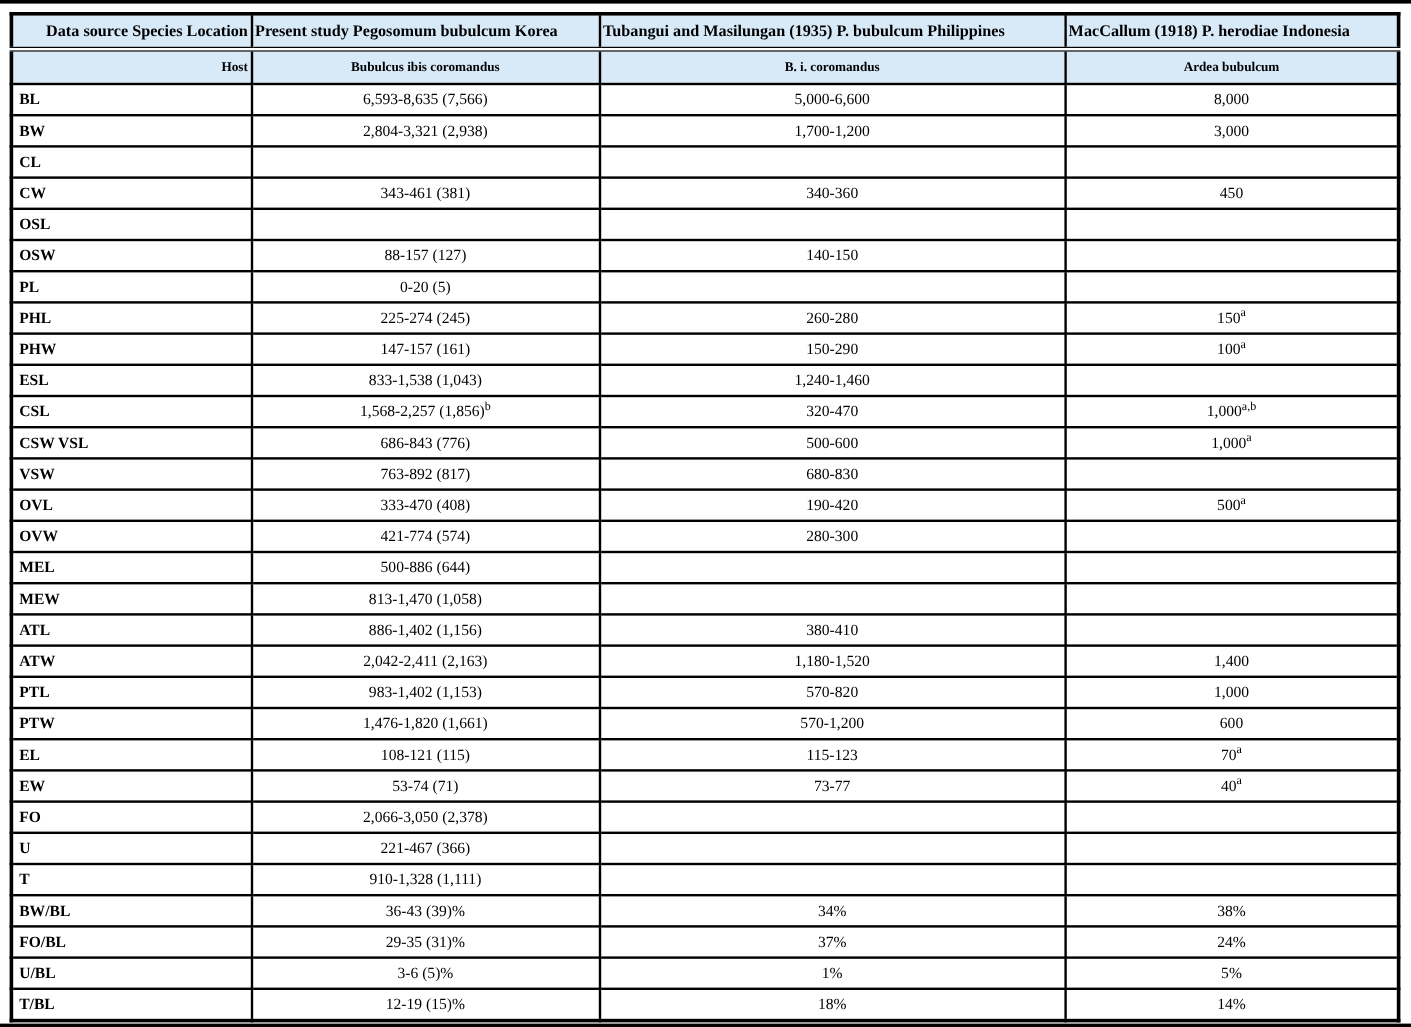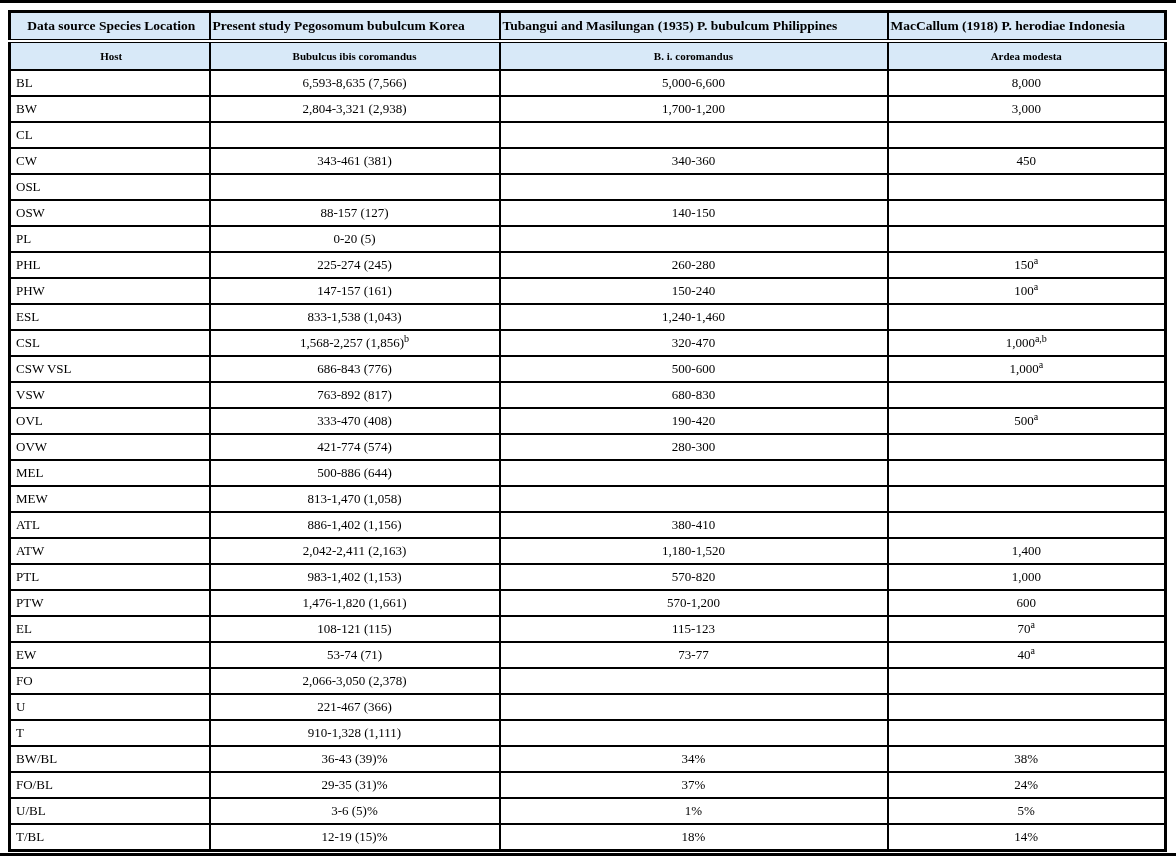--- a/index.html
+++ b/index.html
@@ -39,34 +39,34 @@
     background: #d8e9f8;
     font-weight: bold;
     font-size: 13.5px;
     text-align: left;
     height: 22px;
     padding: 2px 2px;
     border-bottom: 4px double #000;
   }
   tr.header-row th.left,
   tr.host-row th.left {
-    text-align: center;
+    text-align: right;
     padding-left: 5px;
     margin-top: 46px;
   }
   tr.host-row th {
     background: #d8e9f8;
     font-weight: bold;
     font-size: 11px;
     text-align: center;
     height: 22px;
     padding: 2px 2px;
   }
   tbody th {
-    font-weight: normal;
+    font-weight: bold;
     text-align: left;
     padding: 1px 4px 1px 5px;
     height: 22px;
   }
   tbody td {
     text-align: center;
     padding: 1px 4px;
     height: 22px;
   }
   tbody td sup {
@@ -89,21 +89,21 @@
       <tr class="header-row">
         <th class="left">Data source Species Location</th>
         <th>Present study Pegosomum bubulcum Korea</th>
         <th>Tubangui and Masilungan (1935) P. bubulcum Philippines</th>
         <th>MacCallum (1918) P. herodiae Indonesia</th>
       </tr>
       <tr class="host-row">
         <th class="left">Host</th>
         <th>Bubulcus ibis coromandus</th>
         <th>B. i. coromandus</th>
-        <th>Ardea modesta</th>
+        <th>Ardea bubulcum</th>
       </tr>
     </thead>
     <tbody>
         <tr>
           <th>BL</th>
           <td>6,593-8,635 (7,566)</td>
           <td>5,000-6,600</td>
           <td>8,000</td>
         </tr>
         <tr>
@@ -144,21 +144,21 @@
         </tr>
         <tr>
           <th>PHL</th>
           <td>225-274 (245)</td>
           <td>260-280</td>
           <td>150<sup>a</sup></td>
         </tr>
         <tr>
           <th>PHW</th>
           <td>147-157 (161)</td>
-          <td>150-240</td>
+          <td>150-290</td>
           <td>100<sup>a</sup></td>
         </tr>
         <tr>
           <th>ESL</th>
           <td>833-1,538 (1,043)</td>
           <td>1,240-1,460</td>
           <td></td>
         </tr>
         <tr>
           <th>CSL</th>

